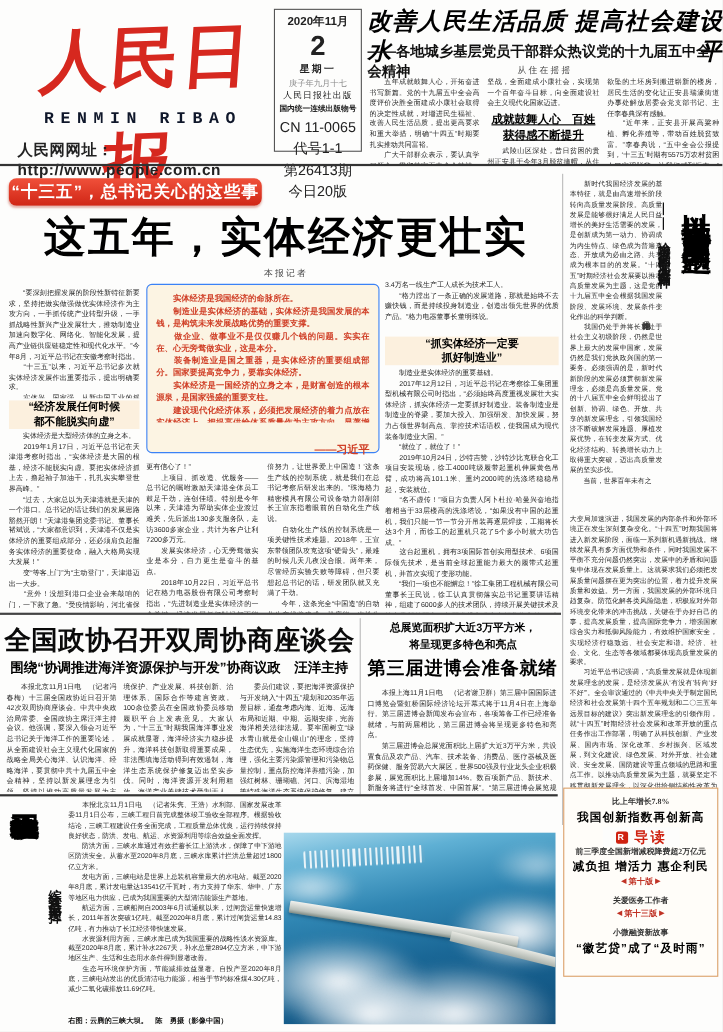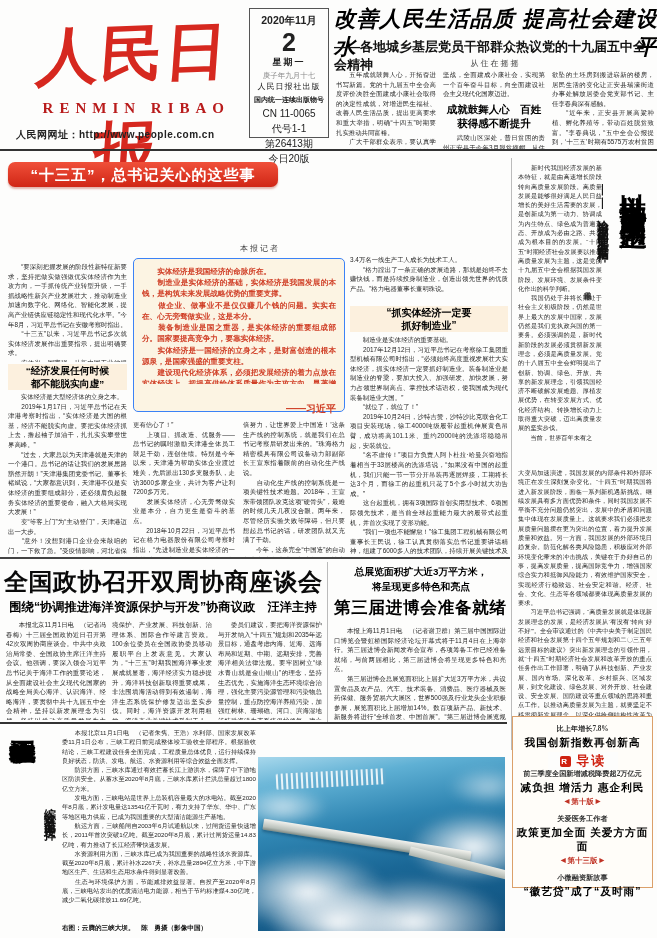--- a/index.html
+++ b/index.html
@@ -3,45 +3,45 @@
 <meta charset="utf-8">
 <style>
   html,body{margin:0;padding:0;background:#e9e9e9;}
   .page{position:relative;width:657px;height:938px;background:#fdfdfc;margin:0 auto;overflow:hidden;
         font-family:"Liberation Sans","DejaVu Sans",sans-serif;color:#222;}
   .abs{position:absolute;}
   
   .logo{left:18px;top:6px;width:230px;height:96px;font-family:"Liberation Serif","DejaVu Serif",serif;
         font-weight:900;font-size:62px;color:#d6281f;letter-spacing:2px;
         transform:skewX(-6deg) rotate(-2deg);line-height:96px;text-align:center;}
-  .latin{left:40px;top:100px;width:190px;text-align:right;color:#b91c1c;font-weight:bold;
-         font-size:15px;letter-spacing:6px;font-family:Liberation Serif, serif;}
-  .site{left:16px;top:128px;width:220px;font-size:10px;font-weight:bold;color:#222;letter-spacing:.5px;}
+  .latin{left:40px;top:100px;width:190px;text-align:left;color:#0f172a;font-weight:bold;
+         font-size:15px;letter-spacing:6px;font-family:Liberation Mono, monospace;}
+  .site{left:16px;top:128px;width:220px;font-size:14px;font-weight:bold;color:#222;letter-spacing:.5px;}
   .datebox{left:249px;top:8px;width:80px;height:130px;border:1px solid #555;text-align:center;
            font-size:8px;line-height:1.5;padding-top:4px;box-sizing:border-box;}
   .db1{font-size:10.5px;font-weight:bold;}
   .db2{font-size:25px;font-weight:bold;line-height:1.1;}
   .db3{font-size:9px;font-weight:bold;letter-spacing:2px;}
   .db4{color:#8a8a8a;font-size:7.5px;}
   .db5{font-family:"Liberation Serif",serif;font-size:8px;letter-spacing:1px;}
   .db6{font-size:7px;font-weight:bold;margin-top:2px;}
-  .db7{font-size:10px;}
+  .db7{font-size:13px;}
   .hrule{left:0;top:149px;width:657px;height:2px;background:#333;}
   
   .ta-h{left:334px;top:6px;width:323px;font-size:21.5px;font-weight:900;letter-spacing:0px;
         color:#000;text-align:justify;text-align-last:justify;line-height:1.3;font-style:italic;}
   .ta-s{left:334px;top:38px;width:323px;font-size:13px;font-weight:bold;color:#111;}
   .ta-b{left:334px;top:58px;width:323px;font-size:8px;color:#444;text-align:center;letter-spacing:2px;
         font-family:"Liberation Serif",serif;}
   .bt{font-size:6.4px;line-height:1.5;text-align:justify;white-space:pre-line;color:#262626;
       overflow:hidden;}
   .ta-sub{font-size:10.5px;font-weight:900;text-align:center;line-height:1.35;color:#000;
-          white-space:pre-line;margin:3px 0;}
-  
-  .kicker{left:8px;top:162px;width:270px;height:25px;border-radius:7px;
+          white-space:pre-line;margin:3px 0;text-decoration:underline;}
+  
+  .kicker{left:8px;top:162px;width:230px;height:25px;border-radius:7px;
           background:linear-gradient(180deg,#f0503a,#c8221386);background-color:#d92a18;
           color:#fff;font-size:15px;font-weight:900;text-align:center;line-height:25px;
           box-shadow:0 2px 2px rgba(180,40,20,.35);letter-spacing:1px;}
   .m-h{left:0;top:190px;width:520px;font-size:38px;font-weight:900;color:#000;text-align:center;
        letter-spacing:2px;}
   .m-b{left:0;top:243px;width:520px;font-size:8px;color:#444;text-align:center;letter-spacing:2px;
        font-family:"Liberation Serif",serif;}
   .shbox{background:#fcf0de;font-weight:900;font-size:9.8px;text-align:center;color:#000;
          display:flex;align-items:center;justify-content:center;line-height:1.35;padding:2px 3px;
          box-sizing:border-box;}
@@ -134,20 +134,21 @@
     <div class="ta-sub">成就鼓舞人心　百姓
 获得感不断提升</div>
     <div class="bt">　　武陵山区深处，昔日贫困的贵州正安县于今年3月脱贫摘帽，从住在摇摇</div>
   </div>
   <div class="abs bt" style="left:552px;top:70px;width:102px;height:80px;">欲坠的土坯房到搬进崭新的楼房，居民生活的变化让正安县瑞濠街道办事处解放居委会党支部书记、主任李春典深有感触。
 　　“近年来，正安县开展高粱种植、孵化养殖等，带动百姓脱贫致富。”李春典说，“五中全会公报提到，‘十三五’时期有5575万农村贫困人口实现脱贫，让我们感到振奋。”　（下转第四版）</div>
 
   <div class="abs hrule"></div>
 
   <div class="abs kicker">“十三五”，总书记关心的这些事</div>
+  <div class="abs m-h">这五年，实体经济更壮实</div>
   <div class="abs m-b">本报记者</div>
 
   <div class="abs" style="left:8px;top:262px;width:119px;height:295px;overflow:hidden;">
     <div class="bt" style="height:100px;">　　“要深刻把握发展的阶段性新特征新要求，坚持把做实做强做优实体经济作为主攻方向，一手抓传统产业转型升级，一手抓战略性新兴产业发展壮大，推动制造业加速向数字化、网络化、智能化发展，提高产业链供应链稳定性和现代化水平。”今年8月，习近平总书记在安徽考察时指出。
 　　“十三五”以来，习近平总书记多次就实体经济发展作出重要指示，提出明确要求。
 　　实体兴，国家强。从新中国工业的摇篮到改革开放的前沿，从传统产业集群到战略性新兴产业基地，广大企业家牢记总书记的殷殷嘱托，实体经济发展生机勃勃、充满活力。</div>
     <div class="shbox" style="height:26px;margin:2px 0;white-space:pre-line;">“经济发展任何时候
 都不能脱实向虚”</div>
     <div class="bt" style="height:163px;">　　实体经济是大型经济体的立身之本。
 　　2019年1月17日，习近平总书记在天津港考察时指出，“实体经济是大国的根基，经济不能脱实向虚。要把实体经济抓上去，撸起袖子加油干，扎扎实实攀登世界高峰。”
@@ -246,21 +247,20 @@
       <div class="dd-t">我国创新指数再创新高</div>
       <div class="dd-p"><span class="arr">◀</span> <span>第二版</span> <span class="arr">▶</span></div>
     </div>
     <div>
       <div class="dd-ctx">前三季度全国新增减税降费超2万亿元</div>
       <div class="dd-t">减负担 增活力 惠企利民</div>
       <div class="dd-p"><span class="arr">◀</span> <span>第十版</span> <span class="arr">▶</span></div>
     </div>
     <div>
       <div class="dd-ctx">关爱医务工作者</div>
-      <div class="dd-t">政策更加全面 关爱方方面面</div>
       <div class="dd-p"><span class="arr">◀</span> <span>第十三版</span> <span class="arr">▶</span></div>
     </div>
     <div>
       <div class="dd-ctx">小微融资新故事</div>
       <div class="dd-t">“徽艺贷”成了“及时雨”</div>
 
     </div>
   </div>
   <div class="abs dd-title"><span class="dd-ico">R</span> <span>导读</span></div>
 

